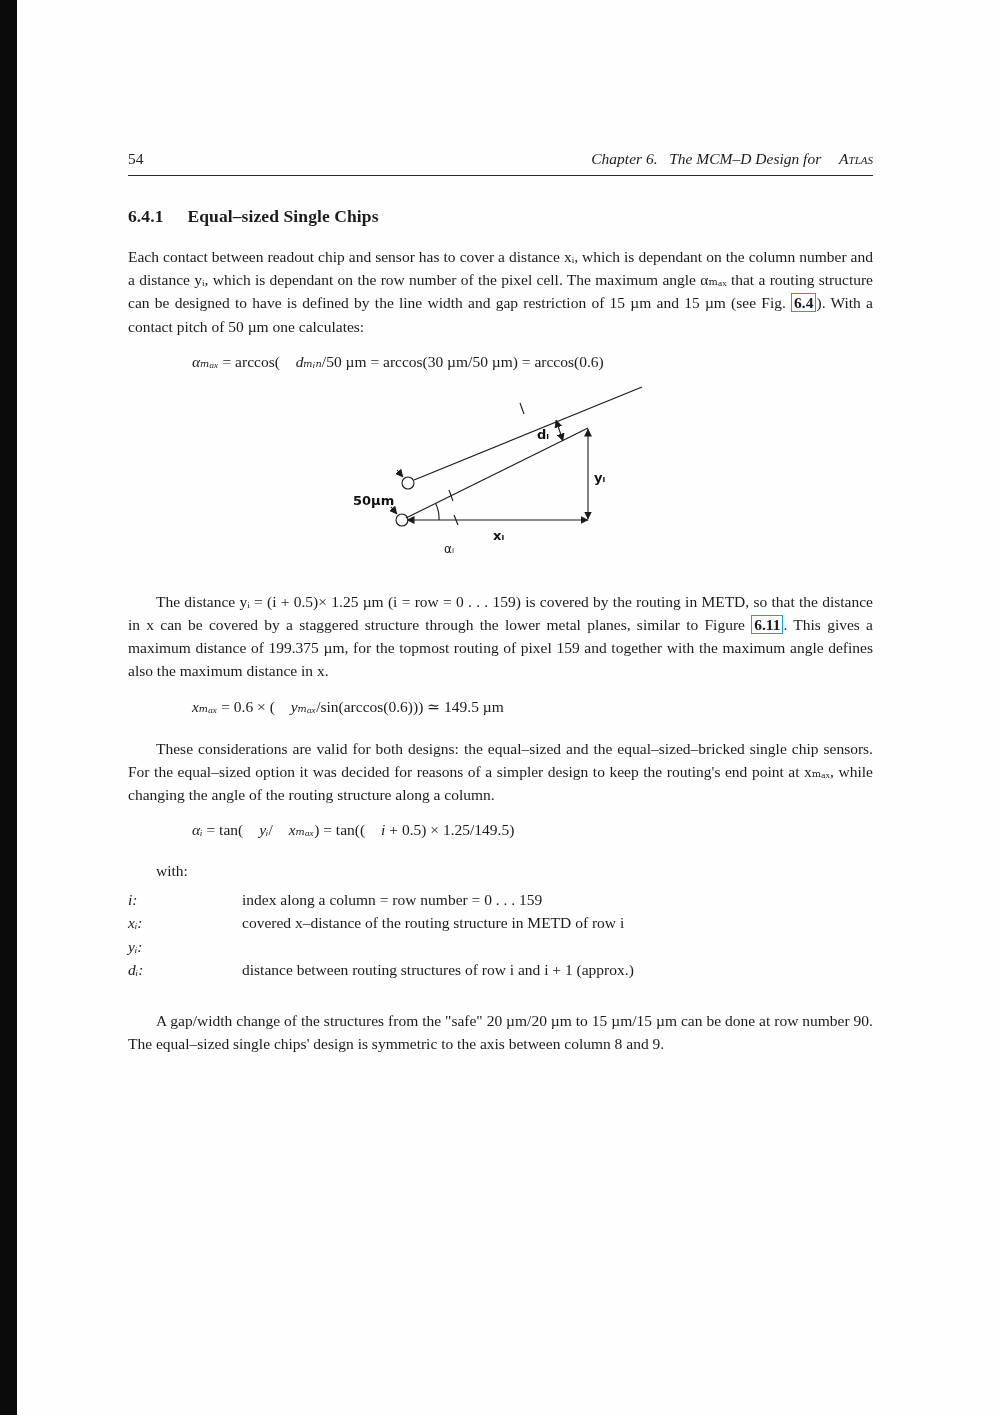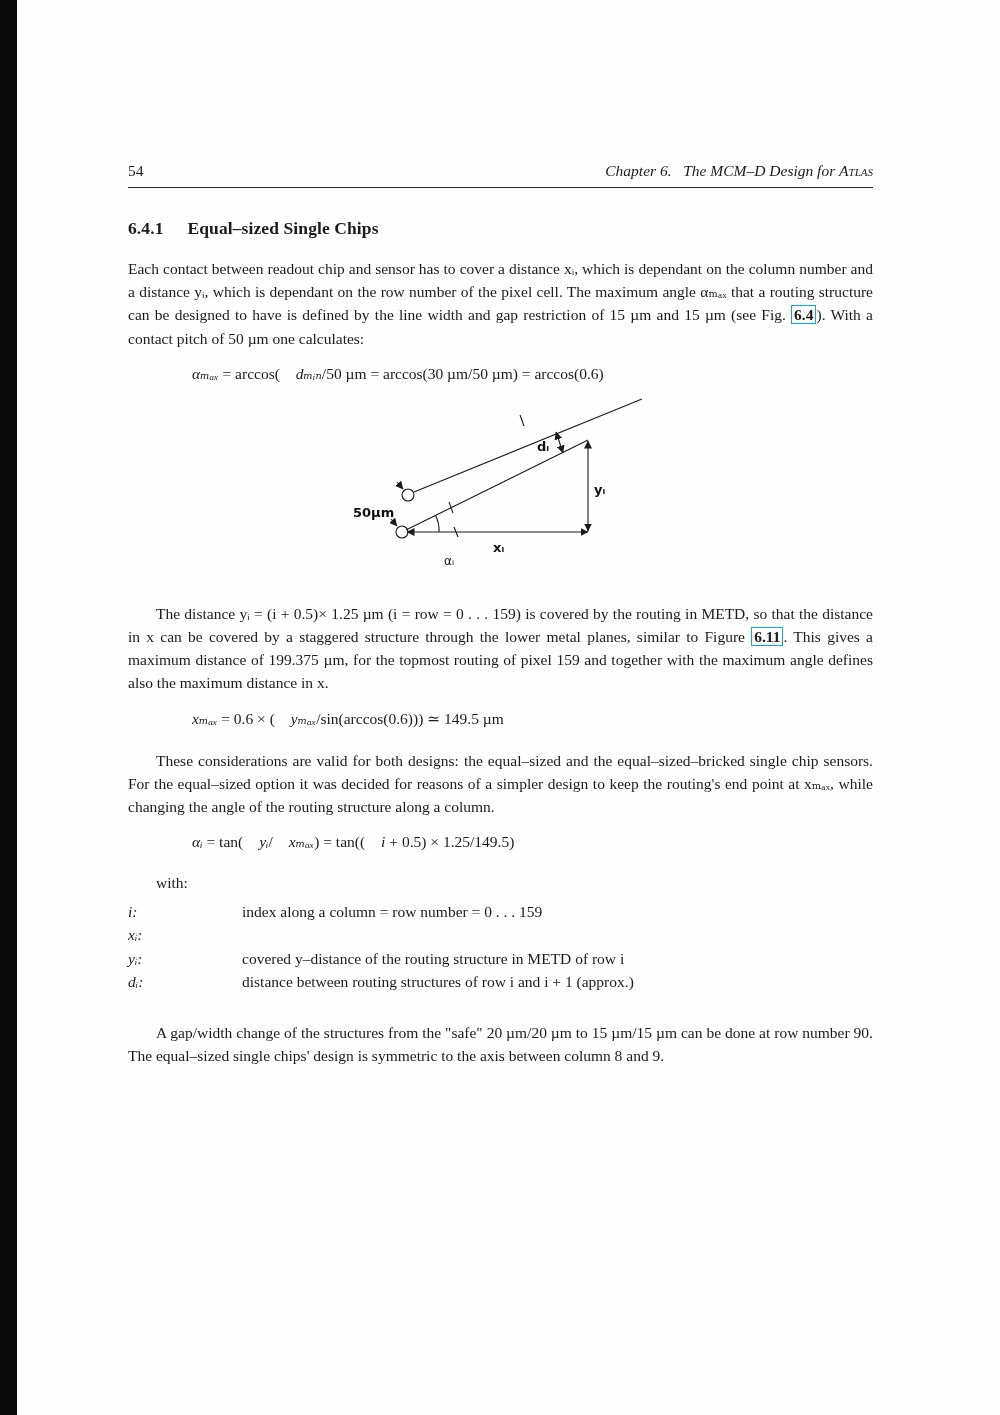--- a/index.html
+++ b/index.html
@@ -13,34 +13,34 @@
     color: #1b1b1b;
   }
   .scan-strip {
     position: absolute;
     left: 0; top: 0;
     width: 17px; height: 100%;
     background: #0a0a0a;
   }
   .content {
     position: absolute;
-    left: 128px; top: 12px;
+    left: 128px; top: 0;
     width: 745px;
   }
   .pagehead {
     display: flex;
     justify-content: space-between;
     align-items: baseline;
     margin-top: 150px;
     padding-bottom: 7px;
     border-bottom: 1px solid #2b2b2b;
     font-size: 15.5px;
   }
   .runtitle { font-style: italic; }
-  .sc { font-variant: small-caps; font-style: italic; }
+  .sc { font-variant: small-caps; font-style: italic; margin-left: 14px; }
   .secheading {
     margin-top: 30px;
     font-weight: bold;
     font-size: 17.5px;
     letter-spacing: 0.1px;
   }
   .secnum { margin-right: 24px; text-align: center; }
   p.body {
     margin: 18px 0 0 0;
     font-size: 15.5px;
@@ -149,24 +149,24 @@
 
     <p class="withline">with:</p>
 
     <div class="deflist">
       <div class="defrow">
         <span class="term">i:</span>
         <span class="defn">index along a column = row number = 0 . . . 159</span>
       </div>
       <div class="defrow">
         <span class="term">xᵢ:</span>
+        <span class="defn">covered x–distance of the routing structure in METD of row i</span>
       </div>
       <div class="defrow">
         <span class="term">yᵢ:</span>
-        <span class="defn">covered y–distance of the routing structure in METD of row i</span>
       </div>
       <div class="defrow">
         <span class="term">dᵢ:</span>
         <span class="defn">distance between routing structures of row i and i + 1 (approx.)</span>
       </div>
     </div>
 
     <p class="body indent" style="margin-top:28px">A gap/width change of the structures from the "safe" 20 µm/20 µm to 15 µm/15 µm can be done at row number 90. The equal–sized single chips' design is symmetric to the axis between column 8 and 9.</p>
 
   </div>

